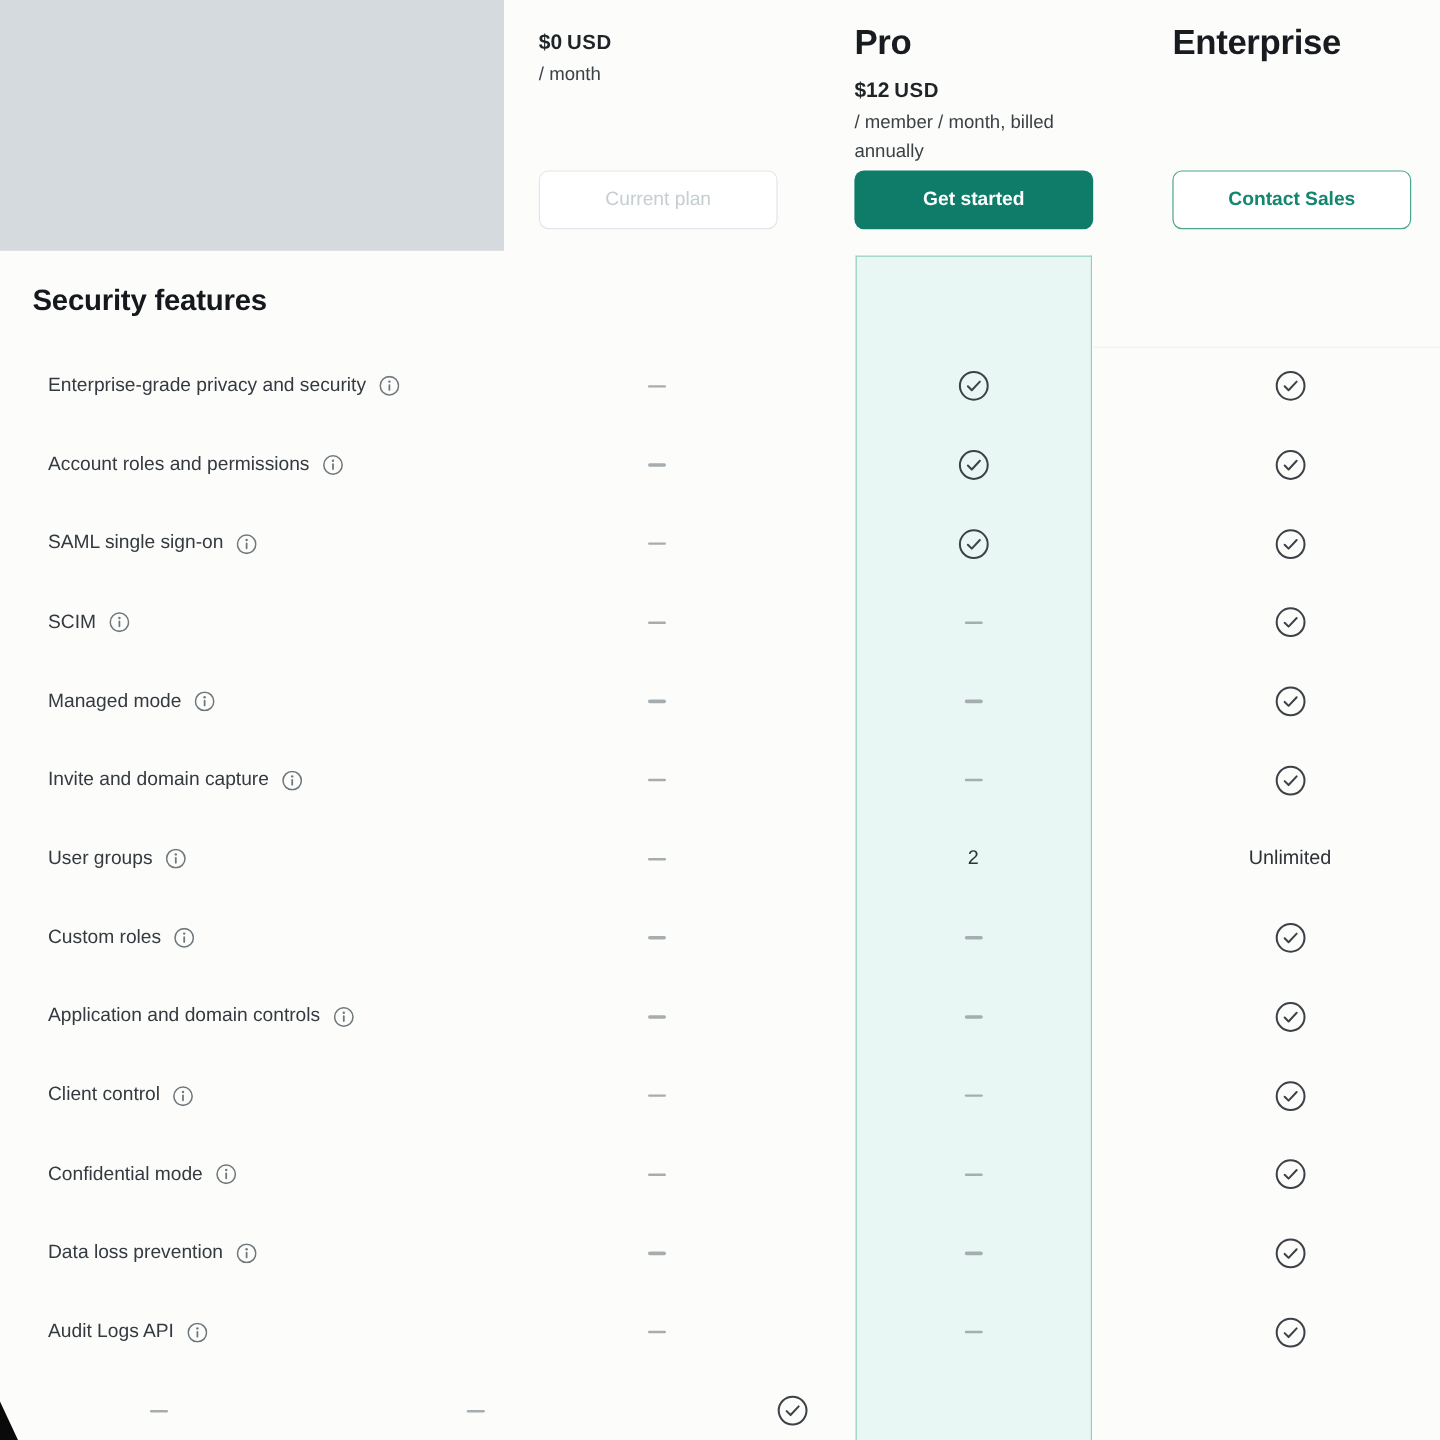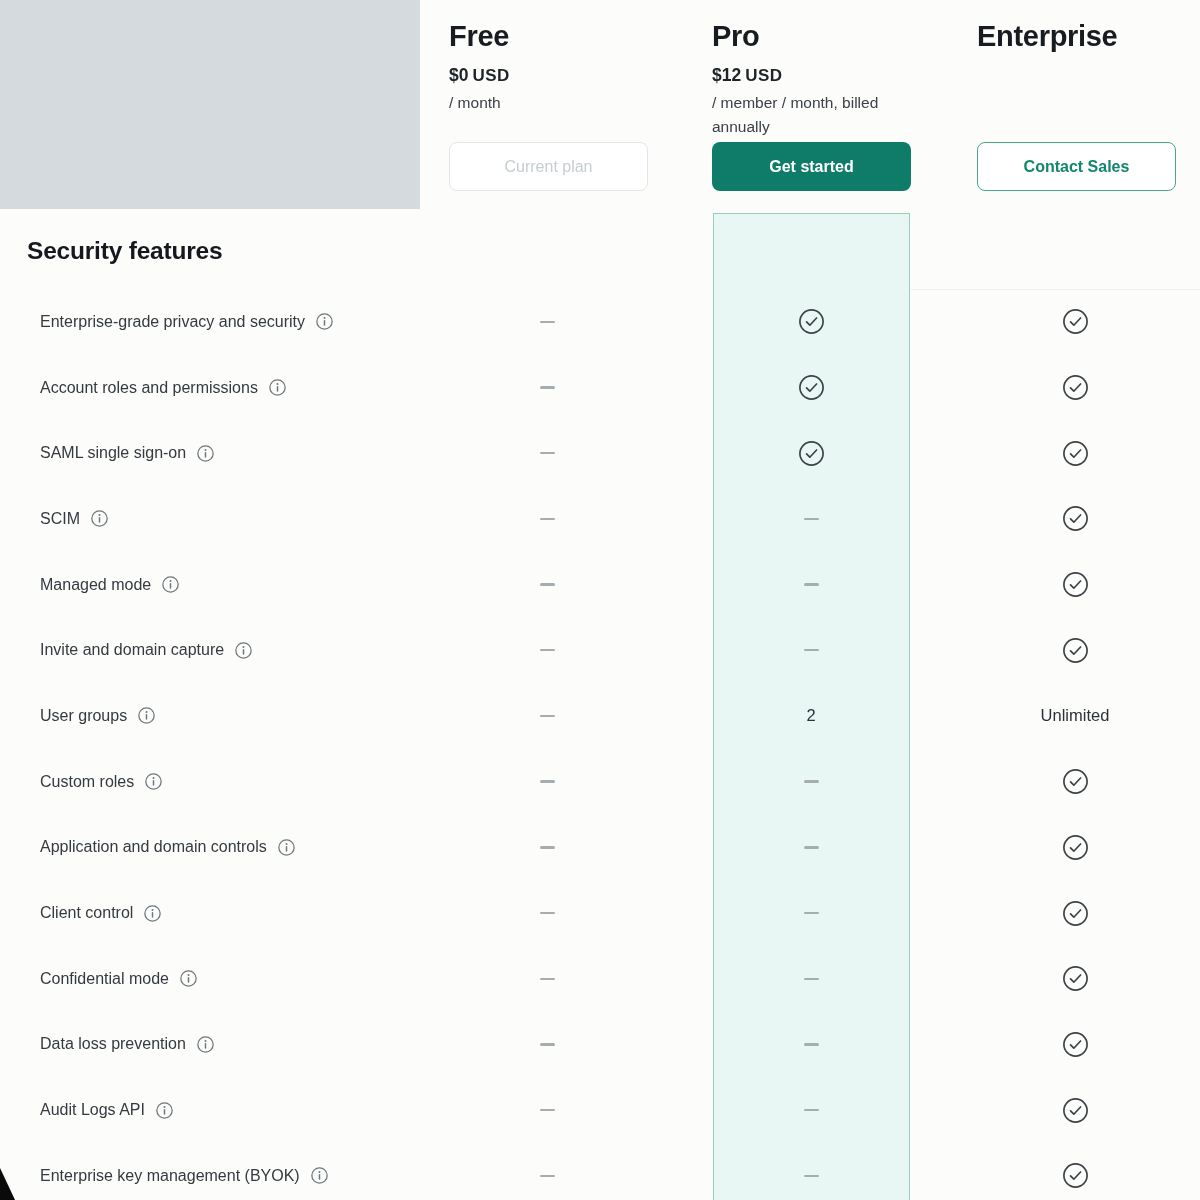--- a/index.html
+++ b/index.html
@@ -67,21 +67,20 @@
   .cursor-artifact { position:absolute; left:0; top:1166px; }
 </style>
 </head>
 <body>
 
 <div class="gray-box"></div>
 <div class="pro-highlight"></div>
 <div class="row-sep"></div>
 
 <div class="plan plan-free">
-  <div class="plan-title">Free</div>
   <div class="price-line">
     <span class="price-amount">$0</span>
     <span class="price-currency">USD</span>
   </div>
   <div class="price-period">/ month</div>
   <button class="btn btn-disabled">Current plan</button>
 </div>
 
 <div class="plan plan-pro">
   <div class="plan-title">Pro</div>
@@ -409,30 +408,20 @@
         <span class="dash"></span>
       </div>
       <div class="cell">
         <svg class="check-icon" width="27" height="27" viewBox="0 0 24 24">
           <circle cx="12" cy="12" r="10.3" fill="none" stroke="#3c4247" stroke-width="1.5"></circle>
           <path d="M7.6 12.4l2.9 2.9 6-6.4" fill="none" stroke="#3c4247" stroke-width="1.5" stroke-linecap="round" stroke-linejoin="round"></path>
         </svg>
       </div>
     </div>
     <div class="feature-row">
-      <div class="feature-label">
-        <span>Enterprise key management (BYOK)</span>
-        <span class="info-icon">
-          <svg width="17" height="17" viewBox="0 0 16 16">
-            <circle cx="8" cy="8" r="7.2" fill="none" stroke="#6e787c" stroke-width="1.2"></circle>
-            <circle cx="8" cy="4.7" r="0.95" fill="#6e787c"></circle>
-            <rect x="7.3" y="6.7" width="1.4" height="5.2" rx="0.7" fill="#6e787c"></rect>
-          </svg>
-        </span>
-      </div>
       <div class="cell">
         <span class="dash"></span>
       </div>
       <div class="cell">
         <span class="dash"></span>
       </div>
       <div class="cell">
         <svg class="check-icon" width="27" height="27" viewBox="0 0 24 24">
           <circle cx="12" cy="12" r="10.3" fill="none" stroke="#3c4247" stroke-width="1.5"></circle>
           <path d="M7.6 12.4l2.9 2.9 6-6.4" fill="none" stroke="#3c4247" stroke-width="1.5" stroke-linecap="round" stroke-linejoin="round"></path>

